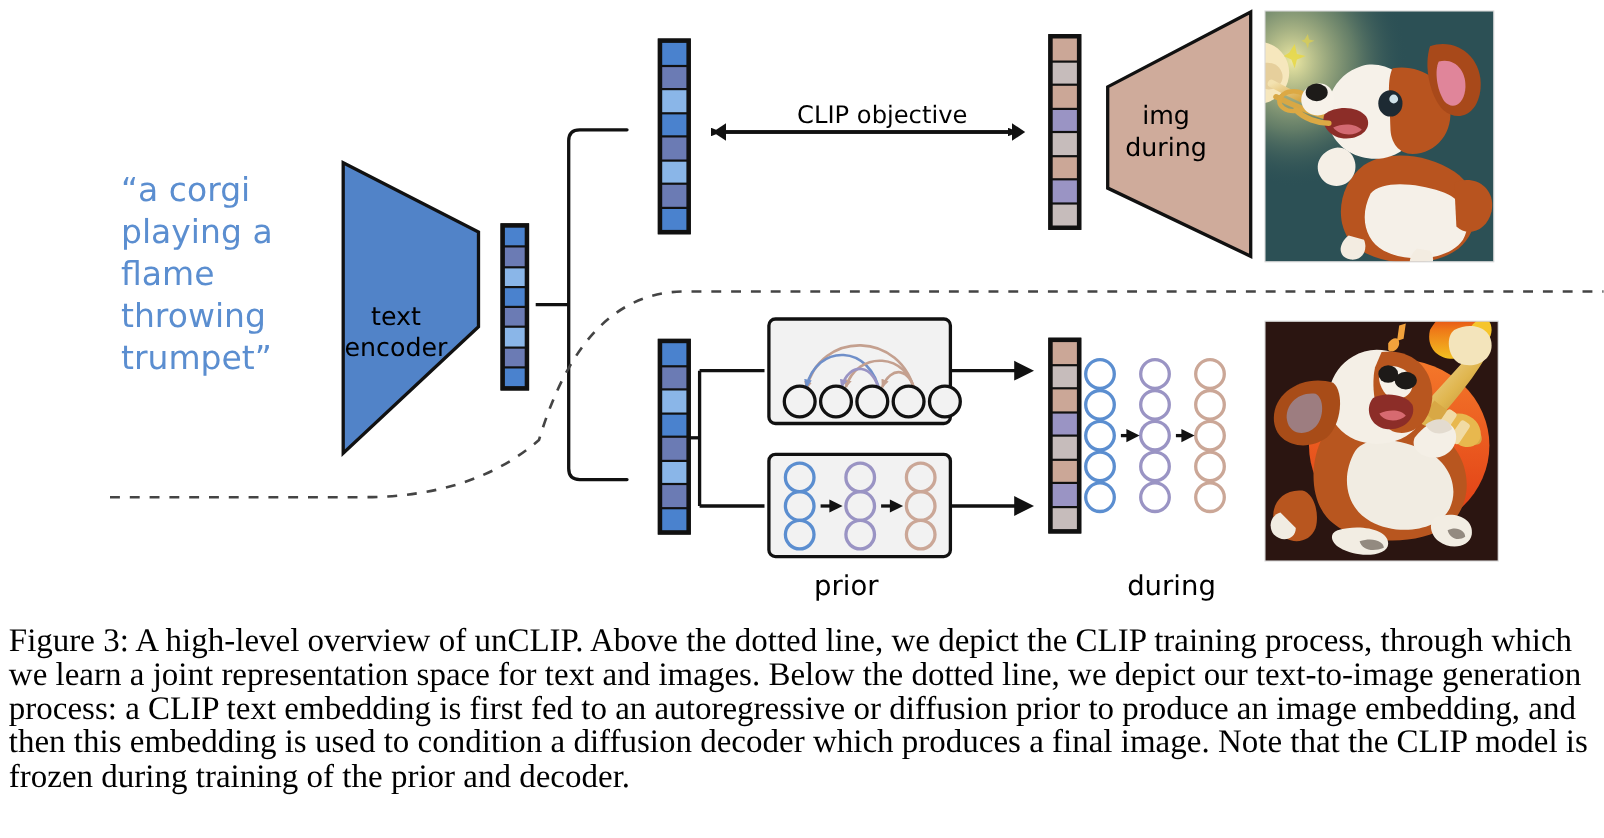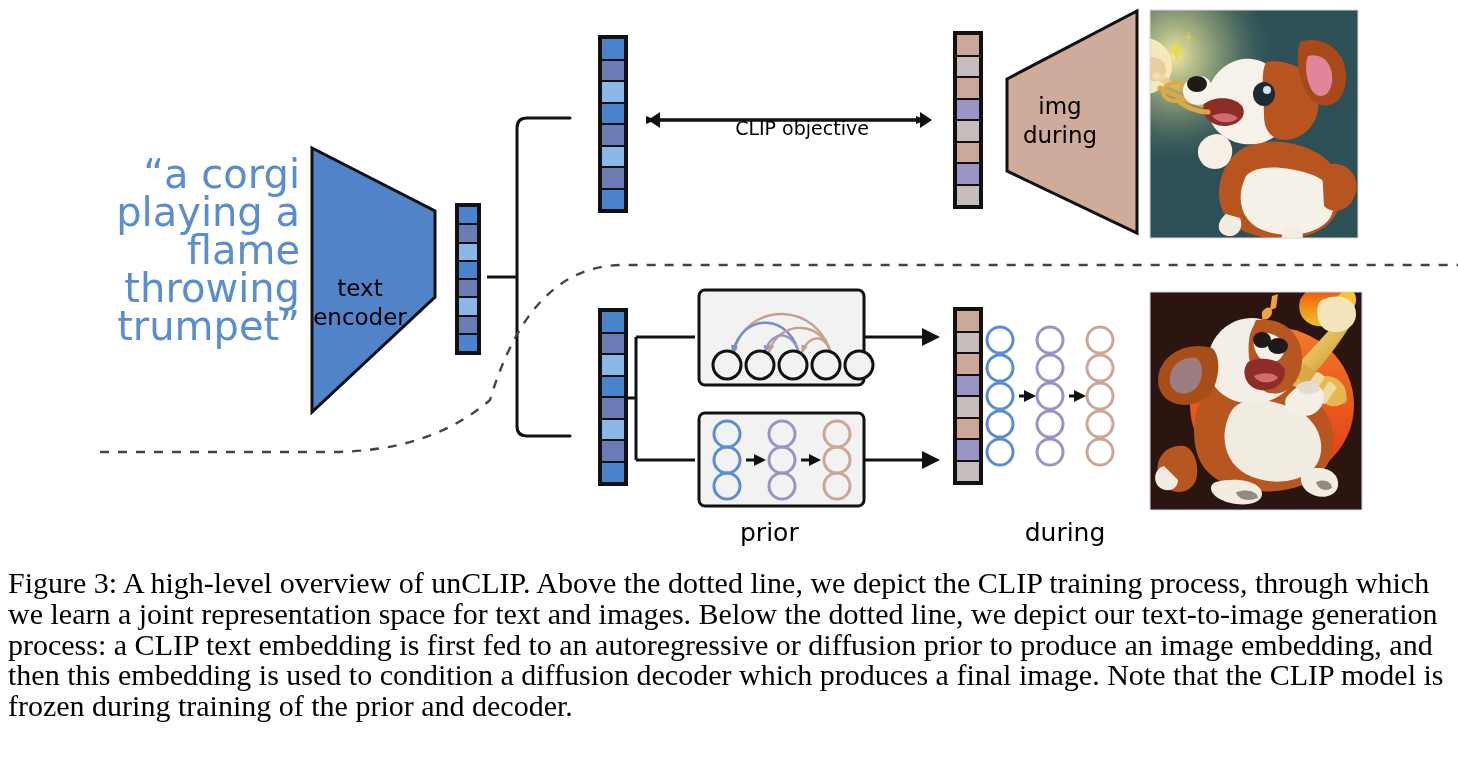--- a/index.html
+++ b/index.html
@@ -22,23 +22,23 @@
     left: 0; top: 0;
     width: 1458px; height: 560px;
   }
   #fig-svg { position: absolute; left: 0; top: 0; width: 1458px; height: 560px; }
 
   
   #prompt {
     position: absolute;
     left: 110px; top: 155px;
     width: 190px;
-    text-align: right;
+    text-align: left;
     color: #5b8ed0;
-    font-size: 40px;
+    font-size: 30px;
     line-height: 38px;
     font-family: "DejaVu Sans", sans-serif;
     white-space: pre-line;
   }
 
   
   .enc-label {
     position: absolute;
     font-size: 23px;
     line-height: 29px;
@@ -48,23 +48,22 @@
     white-space: pre-line;
   }
   #text-encoder-label { left: 300px; top: 248px; width: 120px; margin-top: 26px; }
   #img-encoder-label  { left: 1000px; top: 92px; width: 120px; }
 
   #clip-objective-label {
     position: absolute;
     left: 712px; top: 93px;
     width: 180px;
     text-align: center;
-    font-size: 19px;
+    font-size: 22px;
     color: #000;
-    margin-top: 24px;
   }
   #prior-label {
     position: absolute;
     left: 740px; top: 518px;
     width: 130px; text-align: left;
     font-size: 25px; color: #000;
   }
   #decoder-label {
     position: absolute;
     left: 985px; top: 518px;

